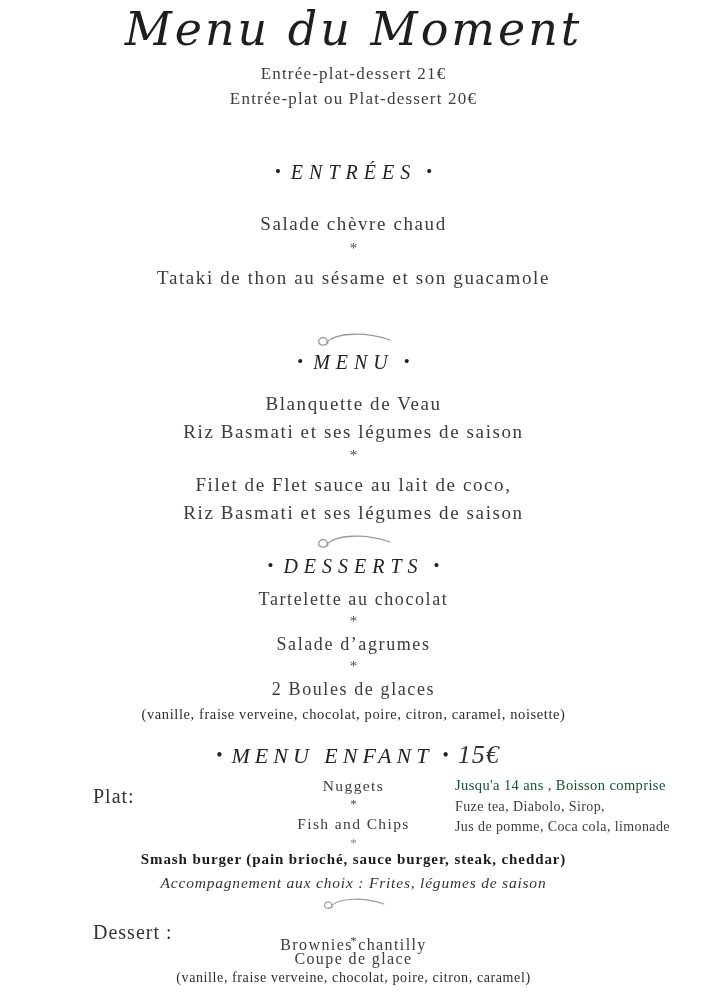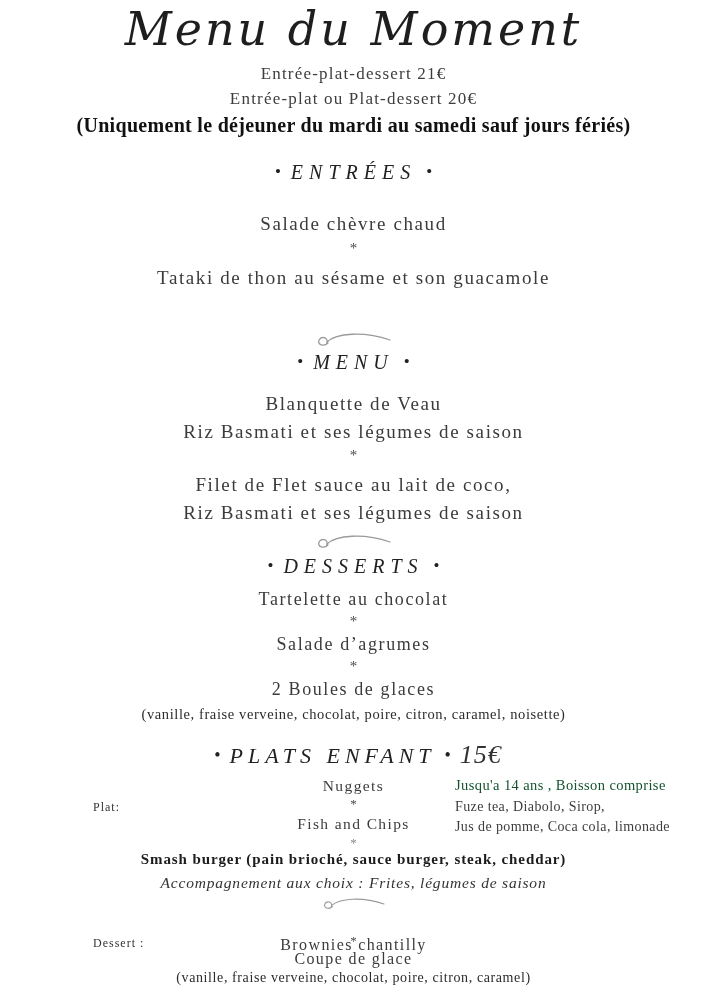--- a/index.html
+++ b/index.html
@@ -68,25 +68,24 @@
   .enfant-title .dot { font-style: normal; letter-spacing: 0; margin: 0 9px; font-size: 18px; vertical-align: 2px; }
   .enfant-price {
     font-family: Liberation Serif, serif;
     font-style: italic;
     font-size: 26px;
     letter-spacing: 1px;
     color: #333333;
   }
   .col-label {
     position: absolute;
-    font-size: 12px;
+    font-size: 20px;
     letter-spacing: 1px;
     color: #333333;
     white-space: nowrap;
-    margin-top: 15px;
   }
   .enfant-item {
     font-size: 15.5px;
     letter-spacing: 1.4px;
     color: #3b3b3b;
   }
   .right-col {
     position: absolute;
     left: 455px;
     text-align: left;
@@ -119,21 +118,20 @@
   .flourish svg { display: inline-block; }
 </style>
 </head>
 <body>
 
 <div class="page">
 
   <div class="line title" style="top:2px">Menu du Moment</div>
   <div class="line formula" style="top:64px">Entrée-plat-dessert 21€</div>
   <div class="line formula" style="top:89px">Entrée-plat ou Plat-dessert 20€</div>
-  <div class="line notice" style="top:114px">(Uniquement le déjeuner du mardi au samedi sauf jours fériés)</div>
 
   <div class="line section-title" style="top:161px"><span class="dot">•</span><span>ENTRÉES</span><span class="dot">•</span></div>
   <div class="line item" style="top:213px">Salade chèvre chaud</div>
   <div class="line star" style="top:240px">*</div>
   <div class="line item" style="top:267px">Tataki de thon au sésame et son guacamole</div>
 
   <div class="line flourish" style="top:329px">
     <svg width="84" height="22" viewBox="0 0 84 22">
         <path d="M16 14 C 12 18, 5 16, 7 11 C 9 7, 16 8, 15 13 C 24 4, 52 2, 78 11" fill="none" stroke="#9a9a9a" stroke-width="1.3" stroke-linecap="round"></path>
       </svg>
@@ -151,21 +149,21 @@
       </svg>
   </div>
   <div class="line section-title" style="top:555px"><span class="dot">•</span><span>DESSERTS</span><span class="dot">•</span></div>
   <div class="line item" style="top:589px;font-size:18px">Tartelette au chocolat</div>
   <div class="line star" style="top:613px">*</div>
   <div class="line item" style="top:634px;font-size:18px">Salade d’agrumes</div>
   <div class="line star" style="top:658px">*</div>
   <div class="line item" style="top:679px;font-size:18px">2 Boules de glaces</div>
   <div class="line small-note" style="top:706px">(vanille, fraise verveine, chocolat, poire, citron, caramel, noisette)</div>
 
-  <div class="line enfant-title" style="top:740px"><span class="dot">•</span><span>PLATS ENFANT</span><span class="dot">•</span><span class="enfant-price">15€</span></div>
+  <div class="line enfant-title" style="top:740px"><span class="dot">•</span><span>MENU ENFANT</span><span class="dot">•</span><span class="enfant-price">15€</span></div>
 
   <div class="col-label" style="top:785px;left:93px">Plat:</div>
   <div class="line enfant-item" style="top:777px">Nuggets</div>
   <div class="line star" style="top:796px;font-size:13px">*</div>
   <div class="line enfant-item" style="top:815px">Fish and Chips</div>
   <div class="line star" style="top:835px;font-size:13px;color:#8a8a8a">*</div>
 
   <div class="right-col info-bold" style="top:777px">Jusqu'a 14 ans , Boisson comprise</div>
   <div class="right-col drinks" style="top:799px">Fuze tea, Diabolo, Sirop,</div>
   <div class="right-col drinks" style="top:819px">Jus de pomme, Coca cola, limonade</div>

